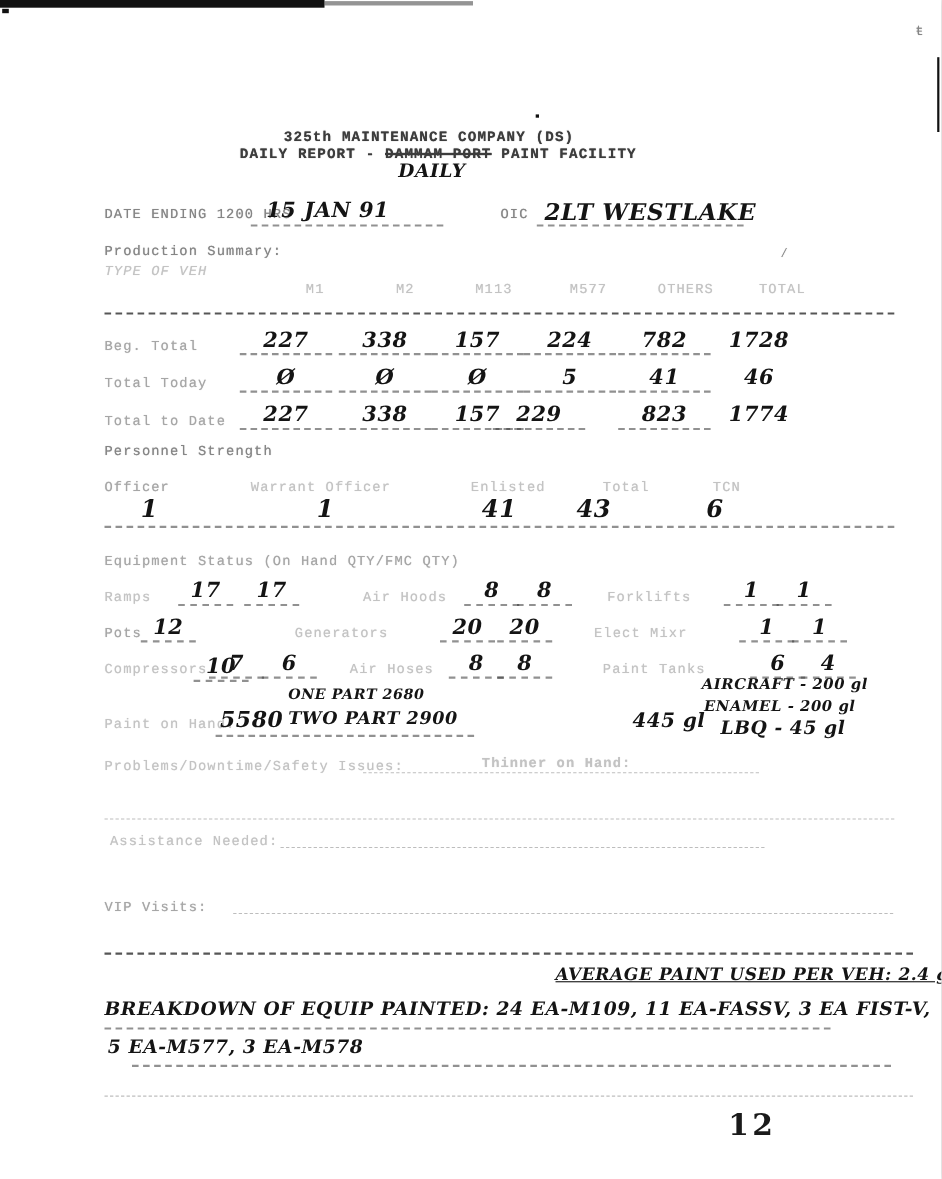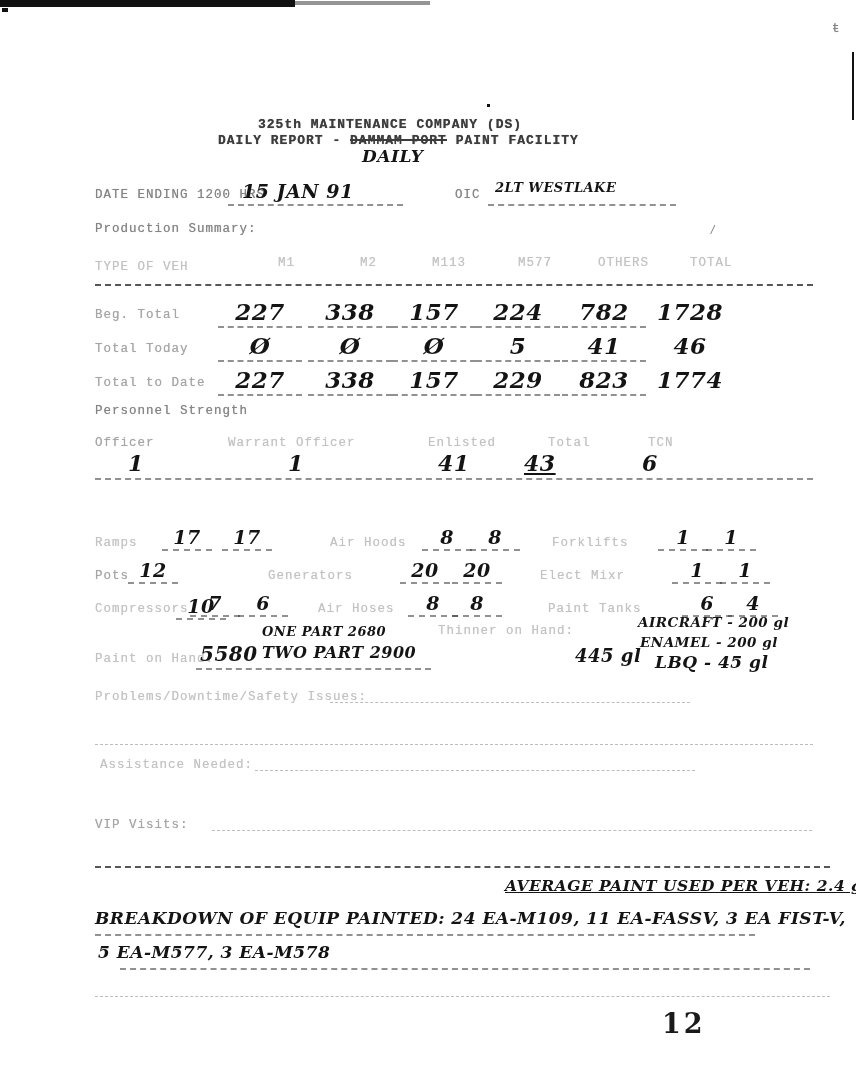--- a/index.html
+++ b/index.html
@@ -18,21 +18,21 @@
   .strike{text-decoration:line-through; text-decoration-thickness:2px;}
   
   .hw{position:absolute; font-family:"DejaVu Serif", serif; font-style:italic;
       font-weight:700; color:#141414; white-space:nowrap; letter-spacing:.5px;}
   
   .dash{position:absolute; height:0; border-bottom:2px dashed rgba(55,55,55,.55);}
   .dash.soft{border-bottom:1.5px dashed rgba(90,90,90,.40);}
   .dash.hard{border-bottom:2.5px dashed rgba(30,30,30,.75);}
   
   .cell{position:absolute; width:84px; text-align:center; padding-bottom:1px;
-        border-bottom:2px dashed rgba(55,55,55,.55); font-size:23px;}
+        border-bottom:2px dashed rgba(55,55,55,.55); font-size:19px;}
   
   .ev{position:absolute; min-width:42px; text-align:center; padding:0 4px 1px 4px;
       border-bottom:2px dashed rgba(55,55,55,.55); font-size:19px;}
   .speck{position:absolute; background:#111;}
   .pagenum{position:absolute; font-family:"DejaVu Serif",serif; font-weight:700;
       font-size:27px; color:#1a1a1a; letter-spacing:3px;}
 </style>
 </head>
 <body>
 
@@ -49,26 +49,26 @@
   <div class="tw bold" style="left:258px;top:117px;font-size:13px;">325th MAINTENANCE COMPANY (DS)</div>
   <div class="tw bold" style="left:218px;top:133px;font-size:13px;">
     <span>DAILY REPORT - </span><span class="strike">DAMMAM PORT</span><span> PAINT FACILITY</span>
   </div>
   <div class="hw" style="left:362px;top:146px;font-size:17px;">DAILY</div>
 
   <div class="tw mid" style="left:95px;top:188px;">DATE ENDING 1200 HRS</div>
   <div class="hw" style="left:242px;top:180px;font-size:19px;">15 JAN 91</div>
   <div class="dash" style="left:228px;top:204px;width:175px;"></div>
   <div class="tw mid" style="left:455px;top:188px;">OIC</div>
-  <div class="hw" style="left:495px;top:180px;font-size:13px;">2LT WESTLAKE</div>
+  <div class="hw" style="left:495px;top:180px;font-size:21px;">2LT WESTLAKE</div>
   <div class="dash" style="left:488px;top:204px;width:188px;"></div>
 
   <div class="tw mid" style="left:95px;top:222px;">Production Summary:</div>
 
-  <div class="tw ghost" style="left:95px;top:260px;">TYPE OF VEH</div>
+  <div class="tw ghost" style="left:95px;top:240px;font-style:italic;">TYPE OF VEH</div>
   <div class="tw ghost" style="left:278px;top:256px;">M1</div>
   <div class="tw ghost" style="left:360px;top:256px;">M2</div>
   <div class="tw ghost" style="left:432px;top:256px;">M113</div>
   <div class="tw ghost" style="left:518px;top:256px;">M577</div>
   <div class="tw ghost" style="left:598px;top:256px;">OTHERS</div>
   <div class="tw ghost" style="left:690px;top:256px;">TOTAL</div>
 
   <div class="dash hard" style="left:95px;top:284px;width:718px;"></div>
 
   <div class="tw faint" style="left:95px;top:308px;">Beg. Total</div>
@@ -84,38 +84,39 @@
   <div class="cell hw" style="left:308px;top:332px;">Ø</div>
   <div class="cell hw" style="left:392px;top:332px;">Ø</div>
   <div class="cell hw" style="left:476px;top:332px;">5</div>
   <div class="cell hw" style="left:562px;top:332px;">41</div>
   <div class="cell hw" style="left:648px;top:332px;border-bottom:none;">46</div>
 
   <div class="tw faint" style="left:95px;top:376px;">Total to Date</div>
   <div class="cell hw" style="left:218px;top:366px;">227</div>
   <div class="cell hw" style="left:308px;top:366px;">338</div>
   <div class="cell hw" style="left:392px;top:366px;">157</div>
-  <div class="cell hw" style="left:476px;top:366px;font-style:italic;">229</div>
+  <div class="cell hw" style="left:448px;top:366px;font-style:italic;">229</div>
   <div class="cell hw" style="left:562px;top:366px;">823</div>
   <div class="cell hw" style="left:648px;top:366px;border-bottom:none;">1774</div>
 
   <div class="tw mid" style="left:95px;top:404px;">Personnel Strength</div>
   <div class="tw faint" style="left:95px;top:436px;">Officer</div>
   <div class="tw ghost" style="left:228px;top:436px;">Warrant Officer</div>
   <div class="tw ghost" style="left:428px;top:436px;">Enlisted</div>
   <div class="tw ghost" style="left:548px;top:436px;">Total</div>
   <div class="tw ghost" style="left:648px;top:436px;">TCN</div>
 
   <div class="hw" style="left:128px;top:450px;font-size:22px;">1</div>
   <div class="hw" style="left:288px;top:450px;font-size:22px;">1</div>
   <div class="hw" style="left:438px;top:450px;font-size:22px;">41</div>
-  <div class="hw" style="left:524px;top:450px;font-size:22px;text-decoration:underline;">43</div>
+  <div class="hw" style="left:524px;top:450px;font-size:22px;">43</div>
   <div class="hw" style="left:642px;top:450px;font-size:22px;">6</div>
   <div class="dash" style="left:95px;top:478px;width:718px;"></div>
 
+  <div class="tw faint" style="left:95px;top:504px;">Equipment Status (On Hand QTY/FMC QTY)</div>
 
   <div class="tw ghost" style="left:95px;top:536px;">Ramps</div>
   <div class="ev hw" style="left:162px;top:526px;">17</div>
   <div class="ev hw" style="left:222px;top:526px;">17</div>
   <div class="tw ghost" style="left:330px;top:536px;">Air Hoods</div>
   <div class="ev hw" style="left:422px;top:526px;">8</div>
   <div class="ev hw" style="left:470px;top:526px;">8</div>
   <div class="tw ghost" style="left:552px;top:536px;">Forklifts</div>
   <div class="ev hw" style="left:658px;top:526px;">1</div>
   <div class="ev hw" style="left:706px;top:526px;">1</div>
@@ -138,21 +139,21 @@
   <div class="ev hw" style="left:452px;top:592px;">8</div>
   <div class="tw ghost" style="left:548px;top:602px;">Paint Tanks</div>
   <div class="ev hw" style="left:682px;top:592px;">6</div>
   <div class="ev hw" style="left:728px;top:592px;">4</div>
 
   <div class="tw ghost" style="left:95px;top:652px;">Paint on Hand:</div>
   <div class="hw" style="left:200px;top:642px;font-size:20px;">5580</div>
   <div class="hw" style="left:262px;top:624px;font-size:13px;">ONE PART 2680</div>
   <div class="hw" style="left:262px;top:643px;font-size:16px;">TWO PART 2900</div>
   <div class="dash" style="left:196px;top:668px;width:235px;"></div>
-  <div class="tw ghost" style="left:438px;top:624px;">Thinner on Hand:</div>
+  <div class="tw ghost" style="left:438px;top:687px;font-weight:bold;">Thinner on Hand:</div>
   <div class="hw" style="left:575px;top:645px;font-size:18px;">445 gl</div>
   <div class="hw" style="left:638px;top:614px;font-size:13.5px;">AIRCRAFT - 200 gl</div>
   <div class="hw" style="left:640px;top:634px;font-size:13.5px;">ENAMEL  -  200 gl</div>
   <div class="hw" style="left:655px;top:652px;font-size:17px;">LBQ   -   45 gl</div>
 
   <div class="tw ghost" style="left:95px;top:690px;">Problems/Downtime/Safety Issues:</div>
   <div class="dash soft" style="left:330px;top:702px;width:360px;"></div>
   <div class="dash soft" style="left:95px;top:744px;width:718px;"></div>
 
   <div class="tw ghost" style="left:100px;top:758px;">Assistance Needed:</div>

